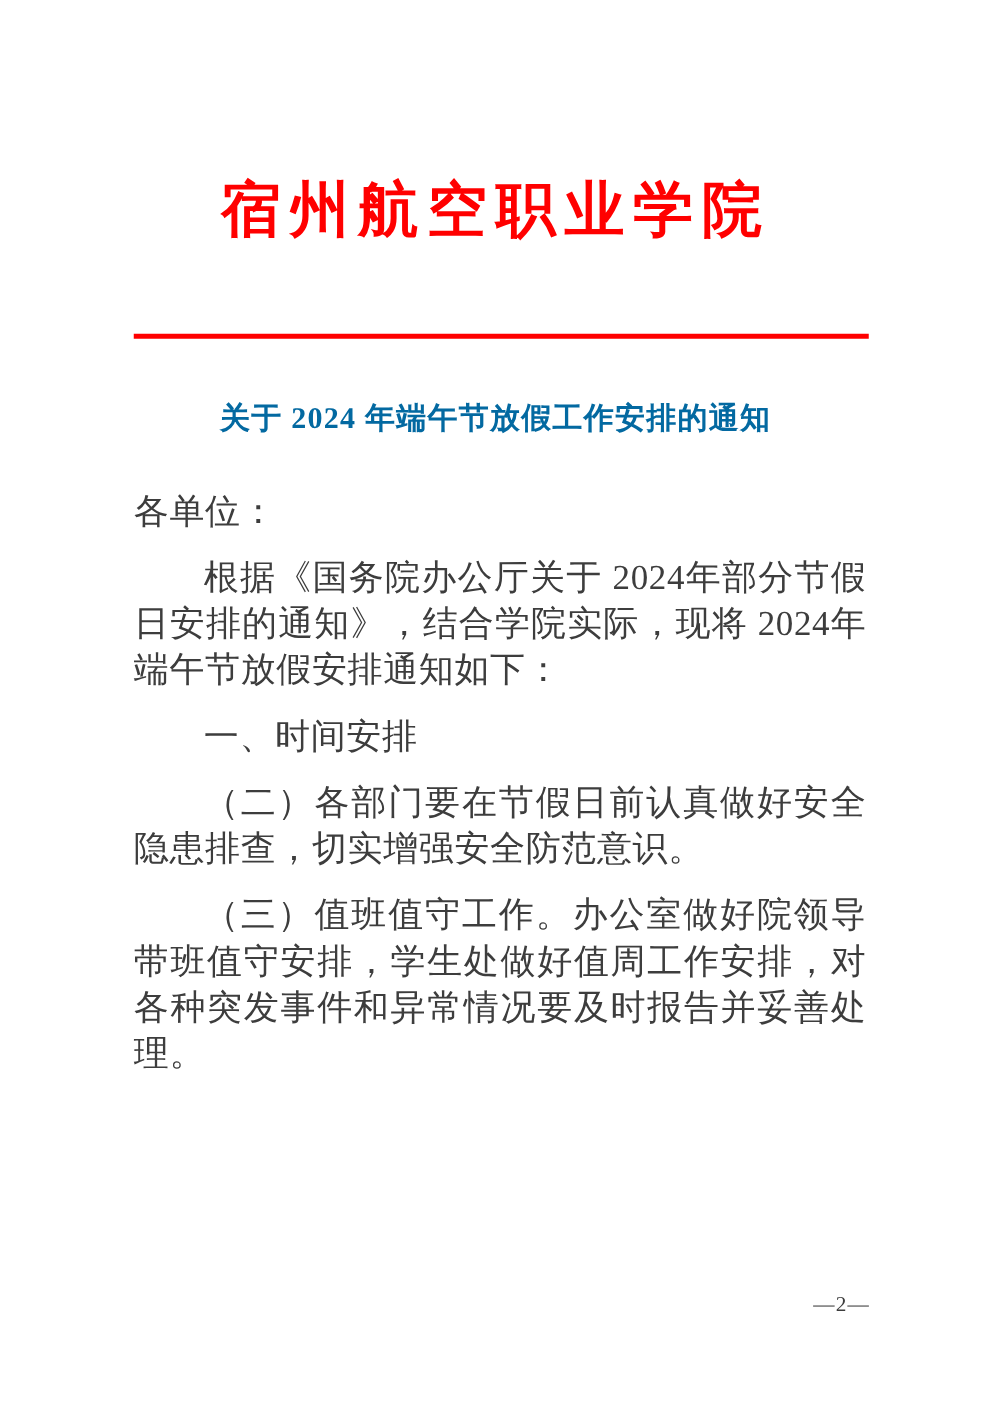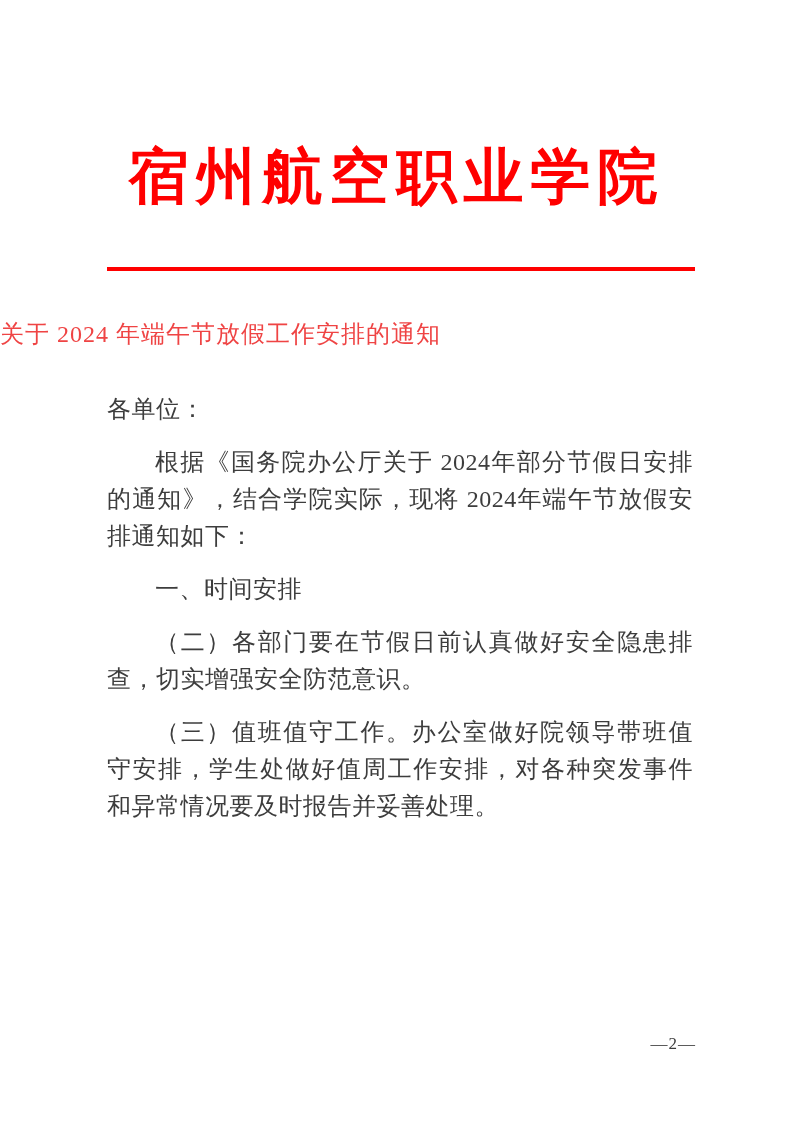--- a/index.html
+++ b/index.html
@@ -13,52 +13,52 @@
       height: 1122px;
       background: #ffffff;
       overflow: hidden;
     }
     .letterhead {
       position: absolute;
       top: 138px;
       left: 0;
       width: 100%;
       text-align: center;
-      font-size: 60px;
+      font-size: 48px;
       font-weight: bold;
       letter-spacing: 7px;
       color: #ff0000;
       white-space: nowrap;
       line-height: 1.3;
     }
     .letterhead-divider {
       position: absolute;
       top: 267px;
       left: 107px;
       width: 588px;
       height: 4px;
       background: #ff0000;
     }
     .notice-title {
       position: absolute;
       top: 318px;
       left: 0;
       width: 100%;
-      text-align: left;
+      text-align: center;
       font-size: 24px;
-      font-weight: normal;
-      color: #ef4444;
+      font-weight: bold;
+      color: #0369a1;
       letter-spacing: 1px;
     }
     .doc-body {
       position: absolute;
       top: 391px;
       left: 107px;
       width: 586px;
-      font-size: 24px;
+      font-size: 28px;
       line-height: 37px;
       color: #3d3d3d;
       letter-spacing: 0.5px;
     }
     .doc-body p {
       margin: 0 0 16px 0;
       text-align: justify;
     }
     .doc-body p.salutation {
       text-indent: 0;

